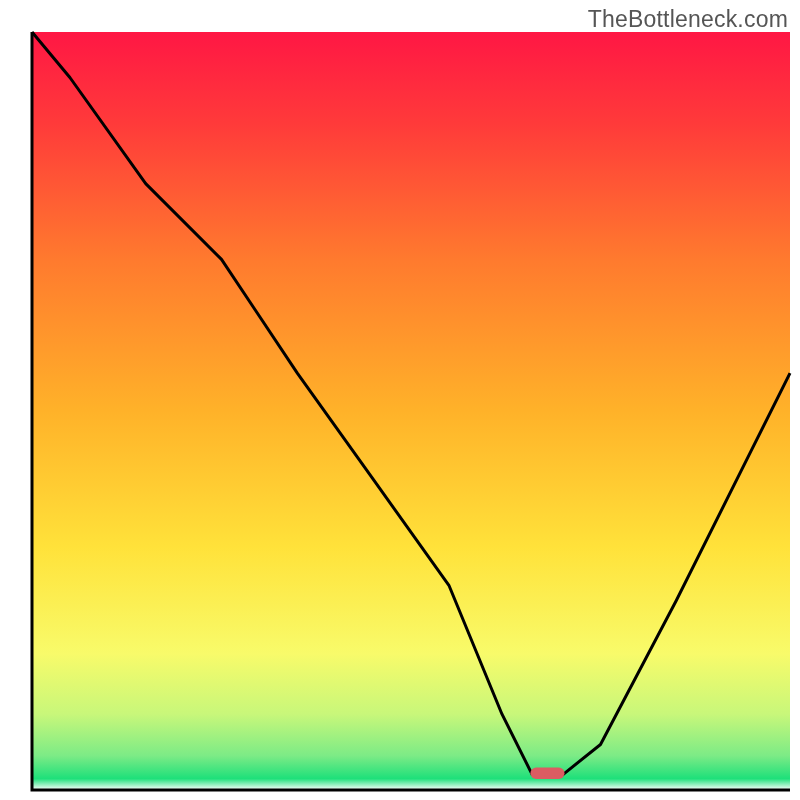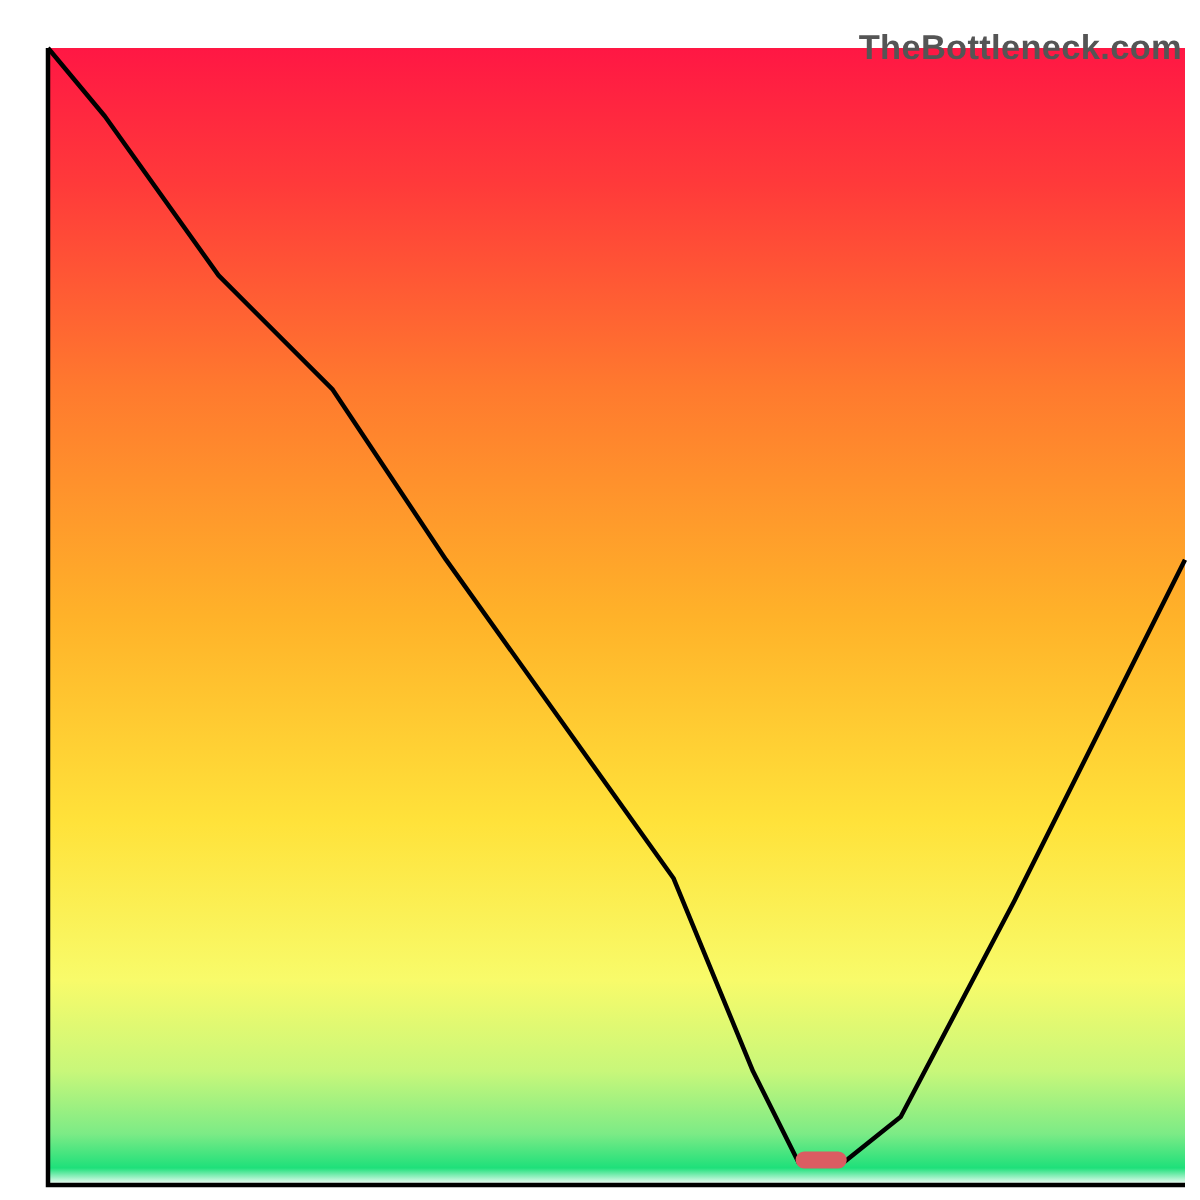--- a/index.html
+++ b/index.html
@@ -13,25 +13,24 @@
   .chart-container {
     position: relative;
     width: 800px;
     height: 800px;
   }
   .watermark {
     position: absolute;
     top: 6px;
     right: 12px;
     font-size: 23px;
-    font-weight: 700;
+    font-weight: 400;
     color: #555;
     z-index: 10;
     letter-spacing: 0.2px;
-    margin-top: 12px;
   }
   svg.plot {
     position: absolute;
     left: 0;
     top: 0;
     width: 800px;
     height: 800px;
   }
 </style>
 </head>

